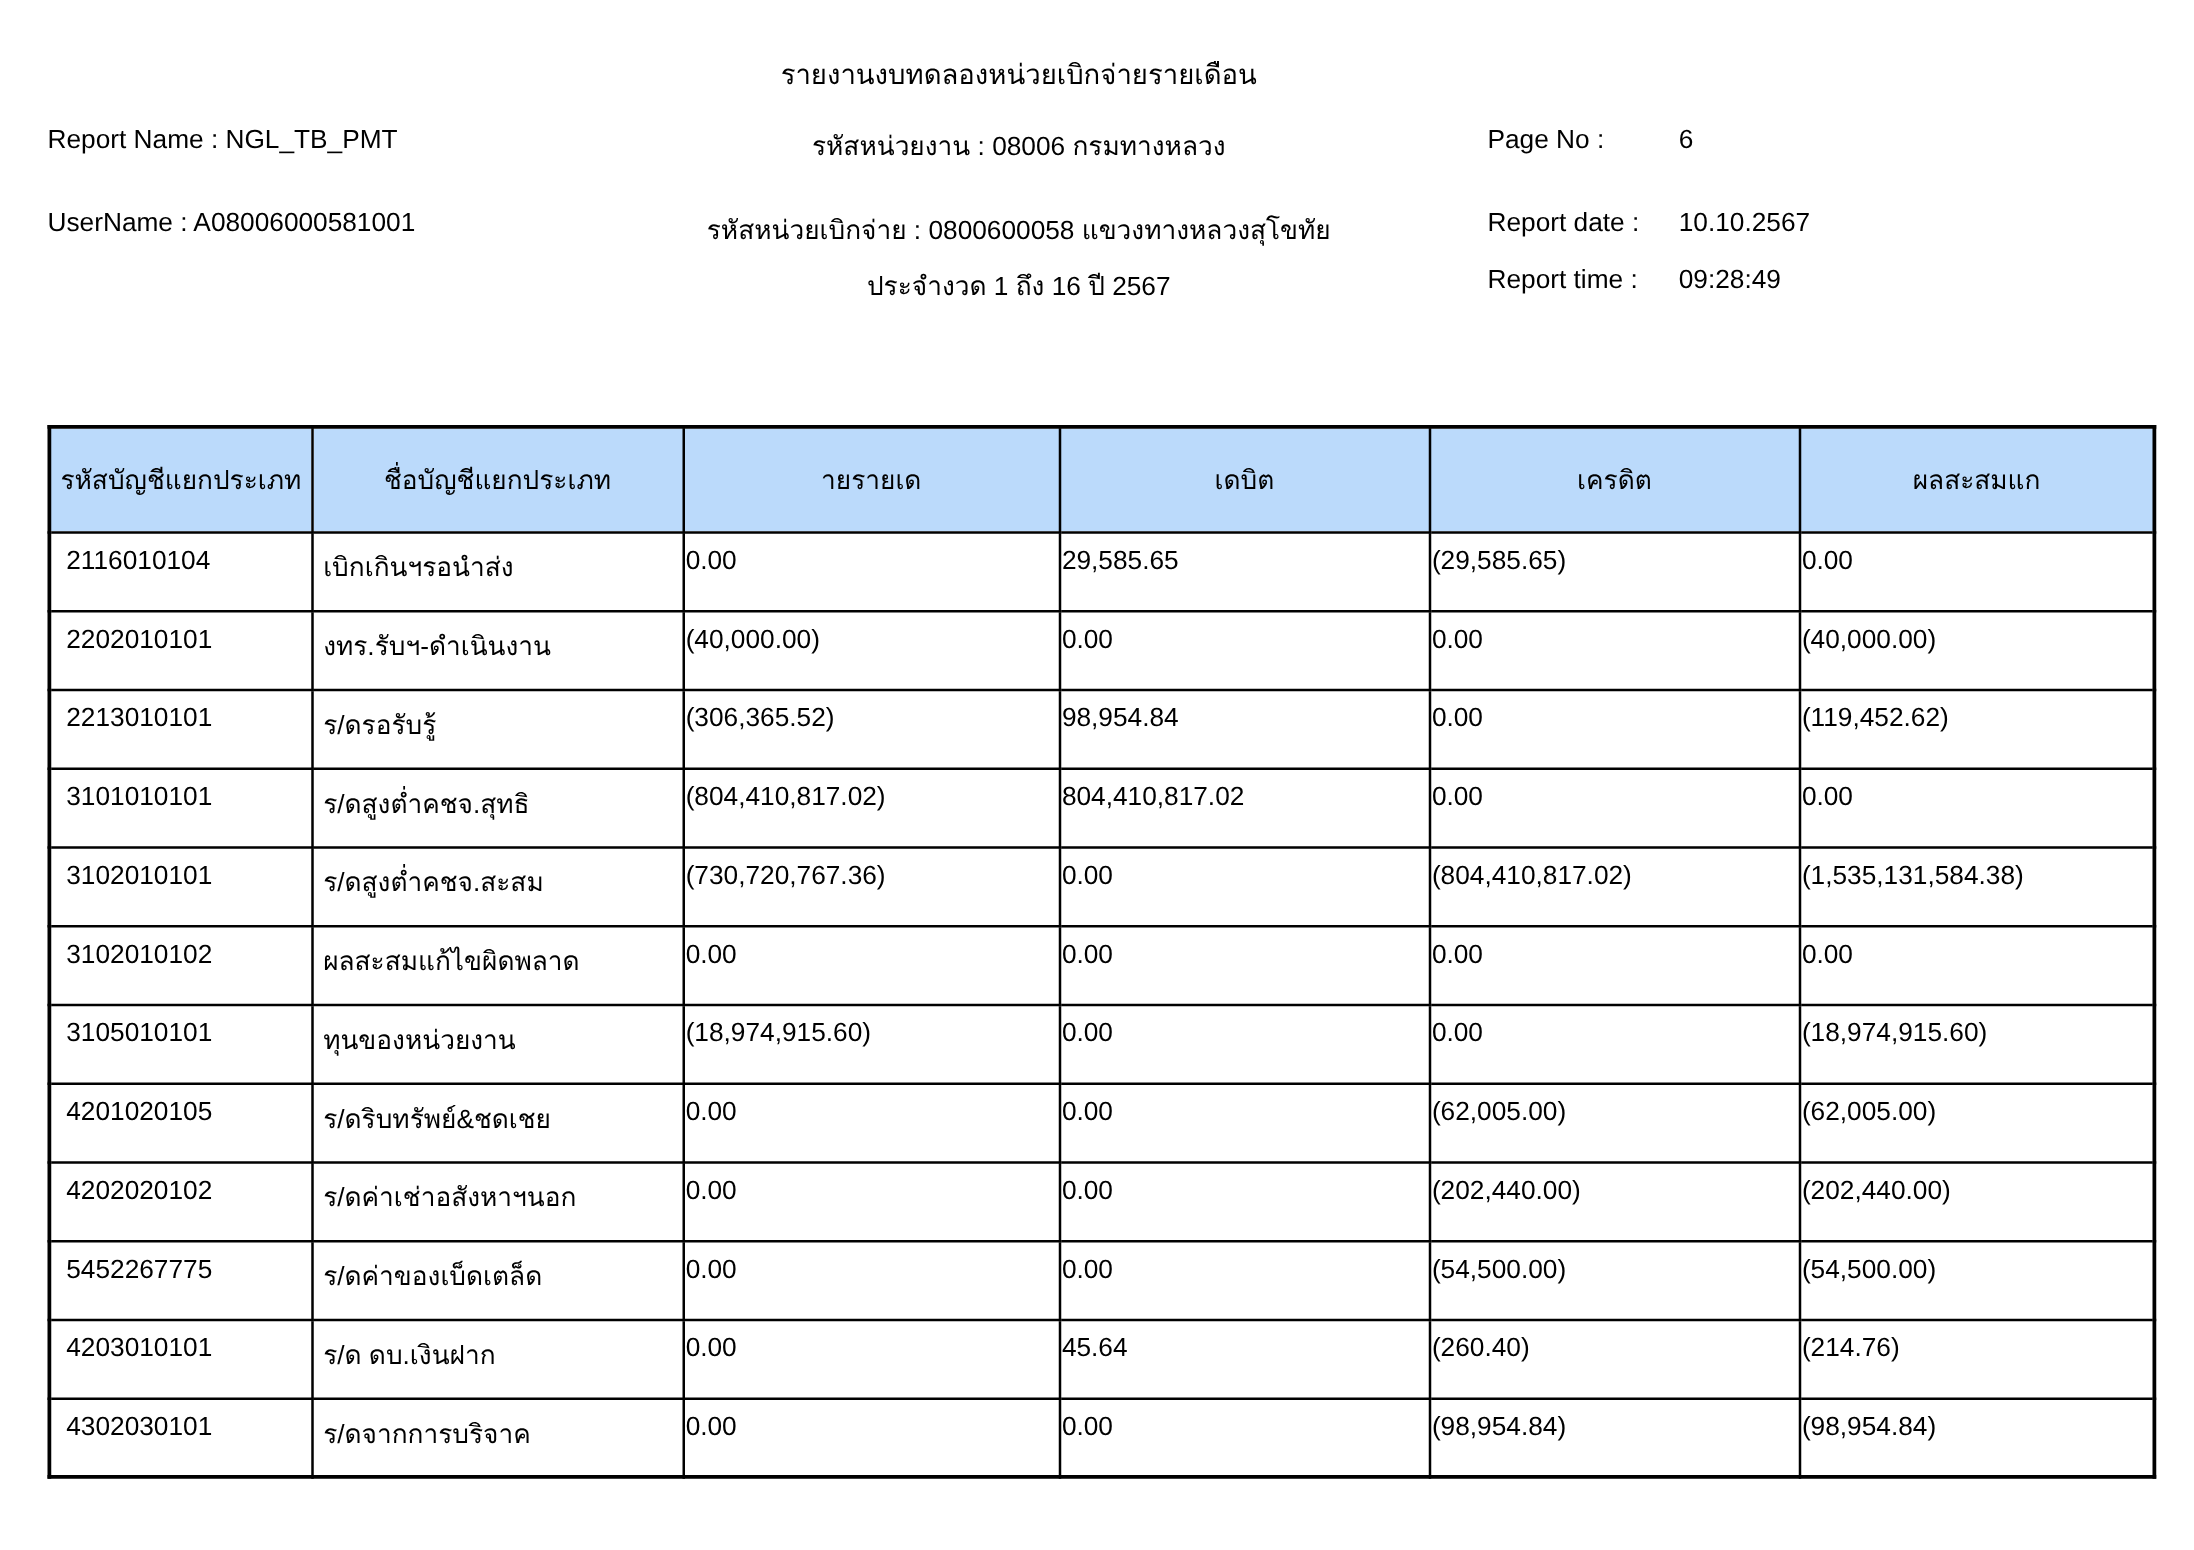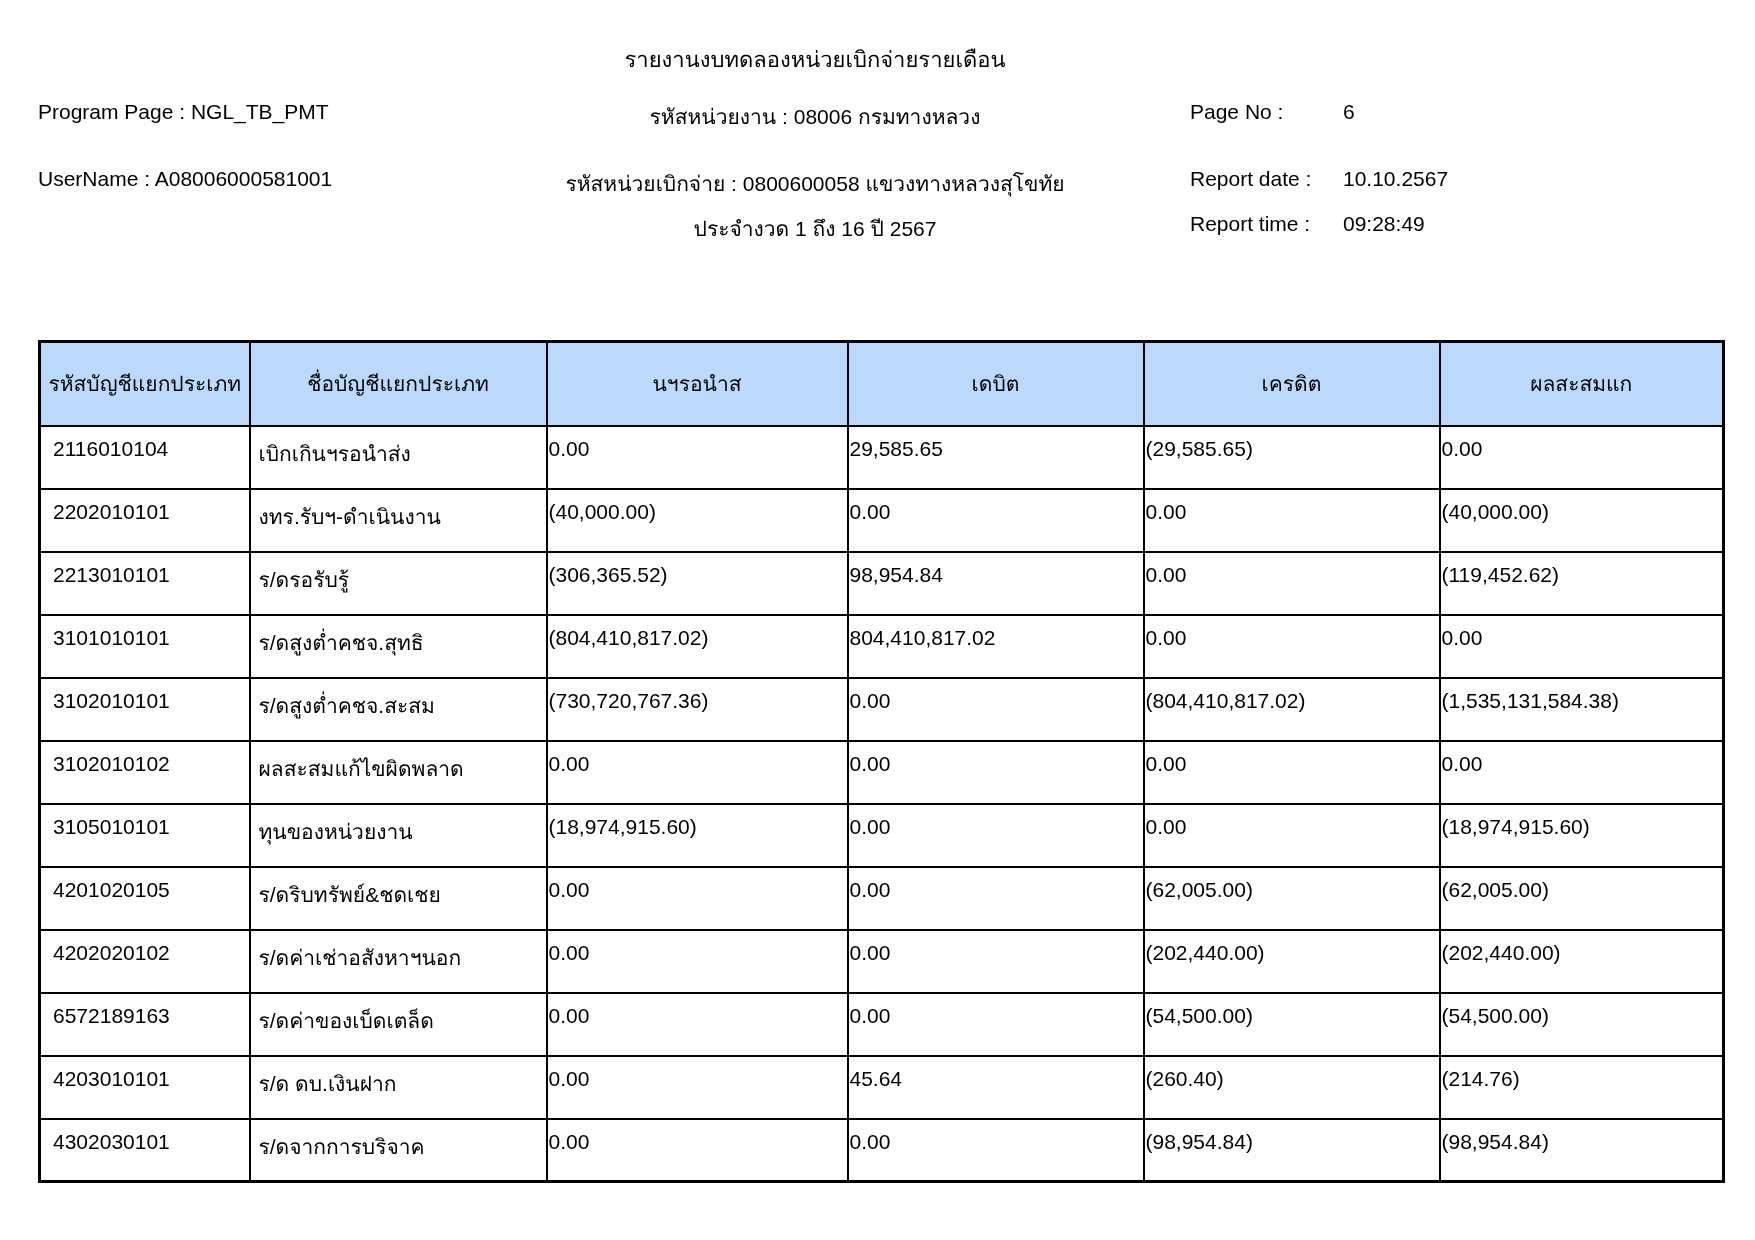--- a/index.html
+++ b/index.html
@@ -66,21 +66,21 @@
   col.w-bf     { width: 301px; }
   col.w-debit  { width: 296px; }
   col.w-credit { width: 296px; }
   col.w-cf     { width: 284px; }
 </style>
 </head>
 <body>
 
 <div class="abs report-title">รายงานงบทดลองหน่วยเบิกจ่ายรายเดือน</div>
 
-<div class="abs hdr-text left-col row-a">Program Page : NGL_TB_PMT</div>
+<div class="abs hdr-text left-col row-a">Report Name : NGL_TB_PMT</div>
 <div class="abs hdr-text left-col row-b">UserName : A08006000581001</div>
 
 <div class="abs hdr-text center-col row-a">รหัสหน่วยงาน : 08006 กรมทางหลวง</div>
 <div class="abs hdr-text center-col row-b">รหัสหน่วยเบิกจ่าย : 0800600058 แขวงทางหลวงสุโขทัย</div>
 <div class="abs hdr-text center-col row-c">ประจำงวด 1 ถึง 16 ปี 2567</div>
 
 <div class="abs hdr-text right-label row-a">Page No :</div>
 <div class="abs hdr-text right-value row-a">6</div>
 <div class="abs hdr-text right-label row-b">Report date :</div>
 <div class="abs hdr-text right-value row-b">10.10.2567</div>
@@ -94,21 +94,21 @@
         <col class="w-name">
         <col class="w-bf">
       <col class="w-debit">
         <col class="w-credit">
         <col class="w-cf">
     </colgroup>
     <thead>
       <tr>
         <th>รหัสบัญชีแยกประเภท</th>
         <th>ชื่อบัญชีแยกประเภท</th>
-        <th>นฯรอนำส</th>
+        <th>ายรายเด</th>
         <th>เดบิต</th>
         <th>เครดิต</th>
         <th>ผลสะสมแก</th>
       </tr>
     </thead>
     <tbody>
         <tr>
     <td class="c-code">2116010104</td>
     <td class="c-name">เบิกเกินฯรอนำส่ง</td>
     <td class="c-num">0.00</td>
@@ -174,21 +174,21 @@
   </tr>
         <tr>
     <td class="c-code">4202020102</td>
     <td class="c-name">ร/ดค่าเช่าอสังหาฯนอก</td>
     <td class="c-num">0.00</td>
     <td class="c-num">0.00</td>
     <td class="c-num">(202,440.00)</td>
     <td class="c-num">(202,440.00)</td>
   </tr>
         <tr>
-    <td class="c-code">6572189163</td>
+    <td class="c-code">5452267775</td>
     <td class="c-name">ร/ดค่าของเบ็ดเตล็ด</td>
     <td class="c-num">0.00</td>
     <td class="c-num">0.00</td>
     <td class="c-num">(54,500.00)</td>
     <td class="c-num">(54,500.00)</td>
   </tr>
         <tr>
     <td class="c-code">4203010101</td>
     <td class="c-name">ร/ด ดบ.เงินฝาก</td>
     <td class="c-num">0.00</td>

